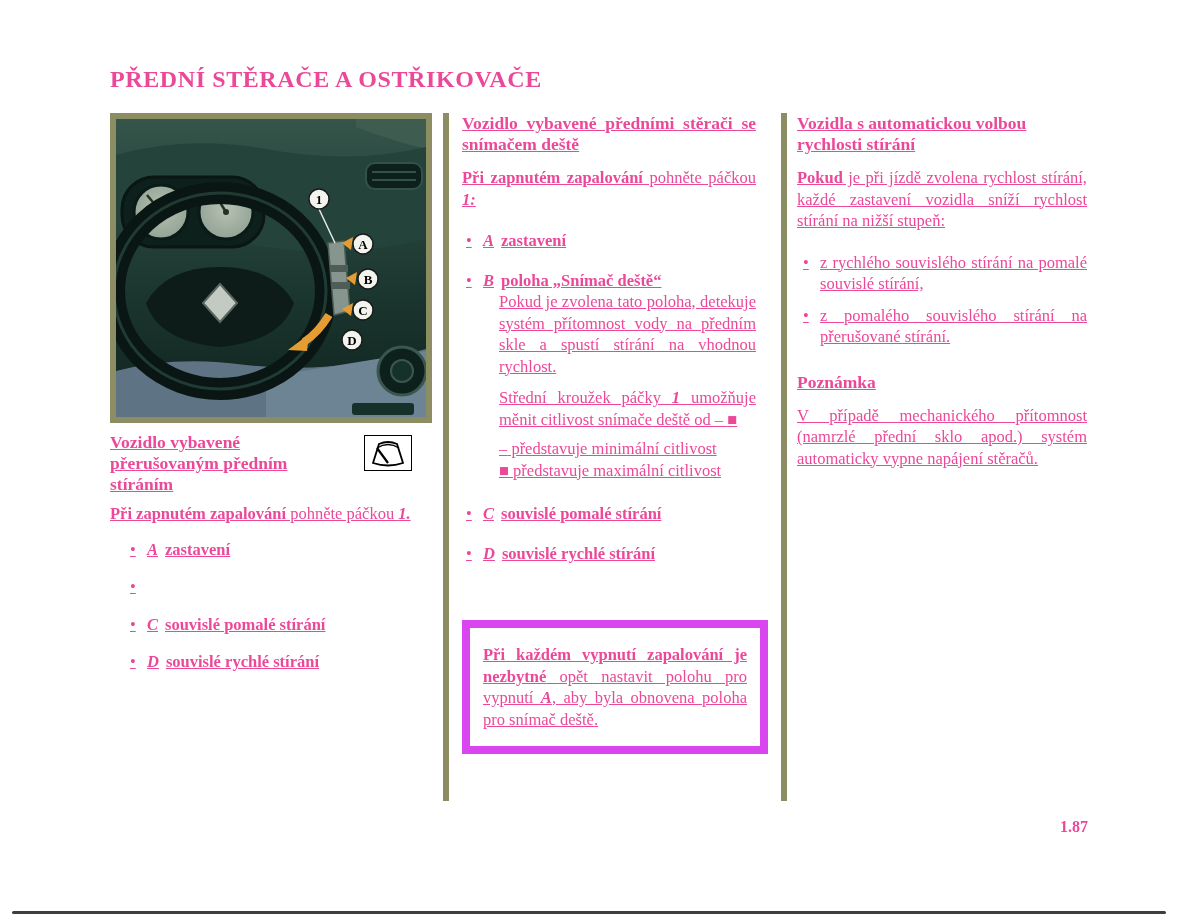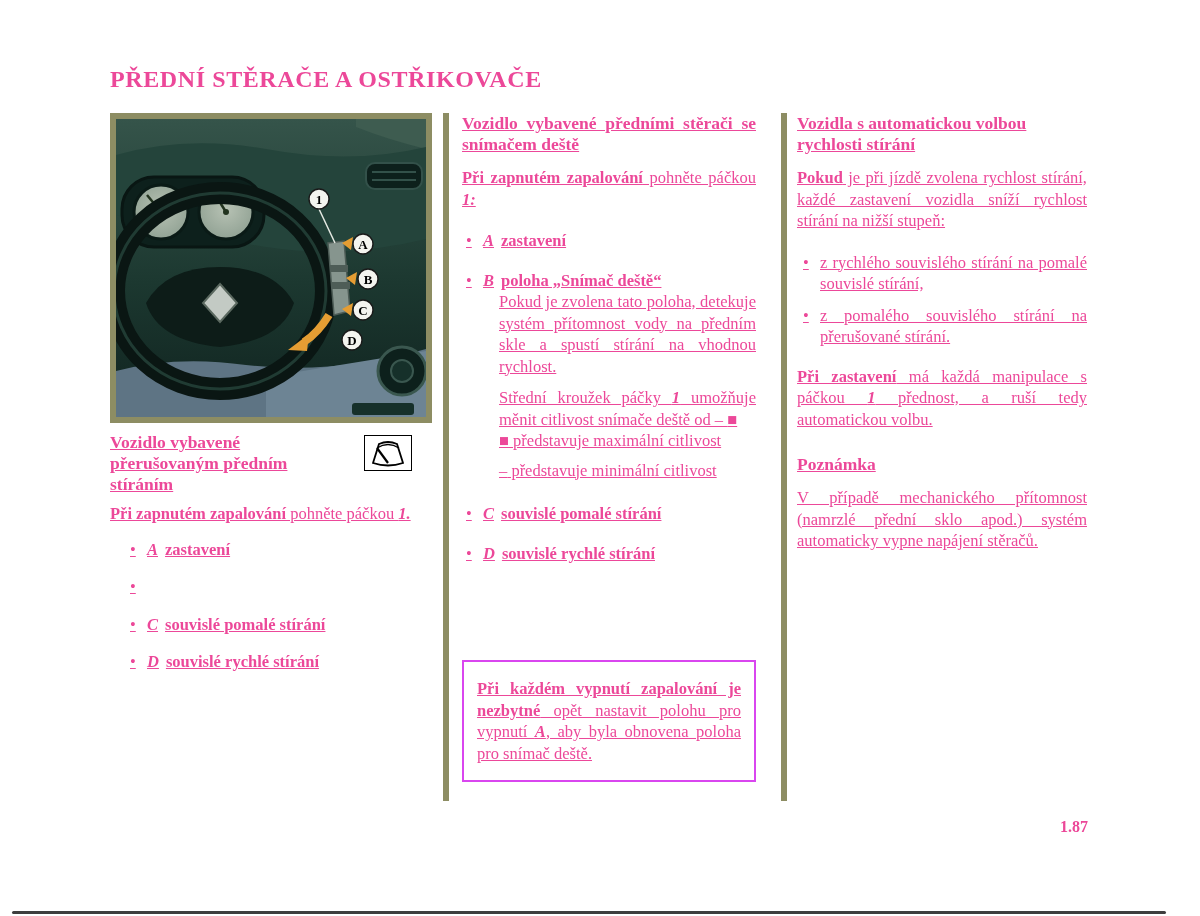--- a/index.html
+++ b/index.html
@@ -37,21 +37,21 @@
   .blabel{font-weight:bold;}
   .bdetail{margin-left:16px;text-align:justify;}
 
   .col-left .bullet{padding-left:20px;}
   .col-mid .bullet{padding-left:4px;}
   .col-right .bullet{padding-left:6px;}
 
   .mt6{margin-top:12px;} .mt8{margin-top:8px;} .mt10{margin-top:10px;} .mt14{margin-top:14px;}
   .mt16{margin-top:16px;} .mt18{margin-top:18px;} .mt20{margin-top:20px;} .mt22{margin-top:22px;} .mt24{margin-top:24px;}
 
-  .note-box{margin-top:96px;border:2px solid #d946ef;padding:16px 13px;width:calc(294px - 30px);}
+  .note-box{margin-top:56px;border:8px solid #d946ef;padding:16px 13px;width:calc(294px - 30px);}
   .note-box p{font-size:16.5px;line-height:21.5px;text-align:justify;}
 
   .page-num{position:absolute;left:1060px;top:818px;font-size:16px;font-weight:bold;}
 
   .scan-line{position:absolute;left:12px;right:34px;bottom:2px;height:3px;background:#1c1c1c;opacity:.85;border-radius:2px;}
 </style>
 </head>
 <body>
 
 <div class="page">
@@ -172,22 +172,22 @@
         <p><span class="letter">A</span><span class="blabel">zastavení</span></p>
       </div>
     </div>
 
     <div class="bullet mt18">
       <span class="dot"></span>
       <div class="bcontent">
         <p><span class="letter">B</span><span class="blabel">poloha „Snímač deště“</span></p>
         <p class="bdetail">Pokud je zvolena tato poloha, detekuje systém přítomnost vody na předním skle a spustí stírání na vhodnou rychlost.</p>
         <p class="bdetail mt10"><span>Střední kroužek páčky </span><span class="bi">1</span><span> umožňuje měnit citlivost snímače deště od – </span><span>■</span></p>
+        <p class="bdetail mt8"><span>–</span><span> představuje minimální citlivost</span></p>
         <p class="bdetail"><span>■</span><span> představuje maximální citlivost</span></p>
-        <p class="bdetail mt8"><span>–</span><span> představuje minimální citlivost</span></p>
       </div>
     </div>
 
     <div class="bullet mt22">
       <span class="dot"></span>
       <div class="bcontent">
         <p><span class="letter">C</span><span class="blabel">souvislé pomalé stírání</span></p>
       </div>
     </div>
 
@@ -211,21 +211,20 @@
     <div class="bullet mt20">
       <span class="dot"></span>
       <p class="bcontent">z rychlého souvislého stírání na pomalé souvislé stírání,</p>
     </div>
     <div class="bullet mt10">
       <span class="dot"></span>
       <p class="bcontent">z pomalého souvislého stírání na přerušované stírání.</p>
     </div>
 
 
-    <p class="para mt18"><span class="b">Při zastavení</span><span> má každá manipulace s páčkou </span><span class="bi">1</span><span> přednost, a ruší tedy automatickou volbu.</span></p>
 
     <h3 class="h mt24">Poznámka</h3>
     <p class="para mt6">V případě mechanického přítomnost (namrzlé přední sklo apod.) systém automaticky vypne napájení stěračů.</p>
   </section>
 
   <div class="page-num">1.87</div>
   <div class="scan-line"></div>
 </div>
 
 </body></html>

